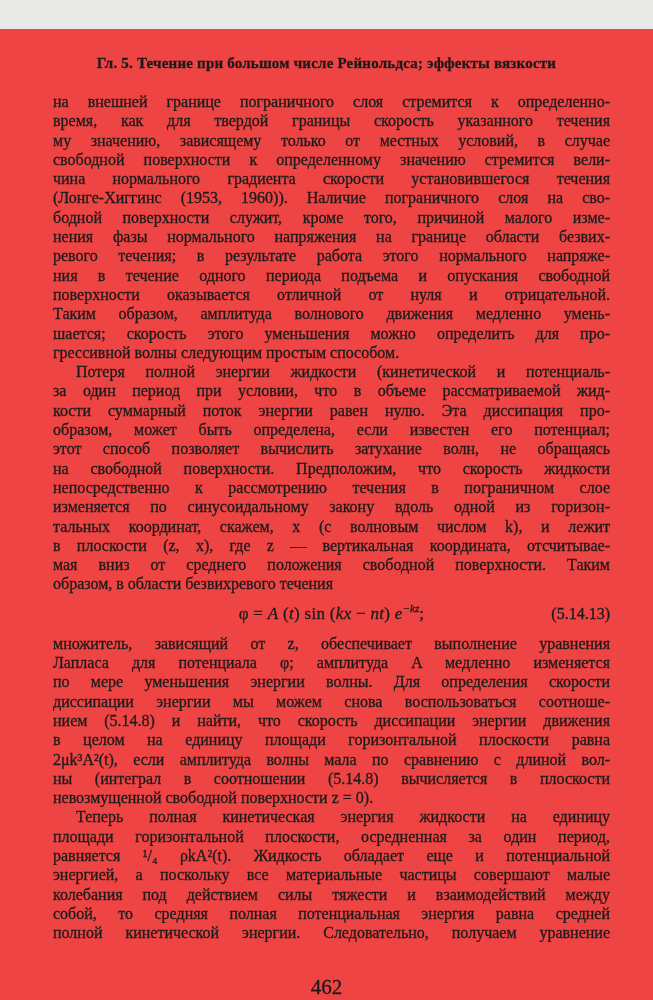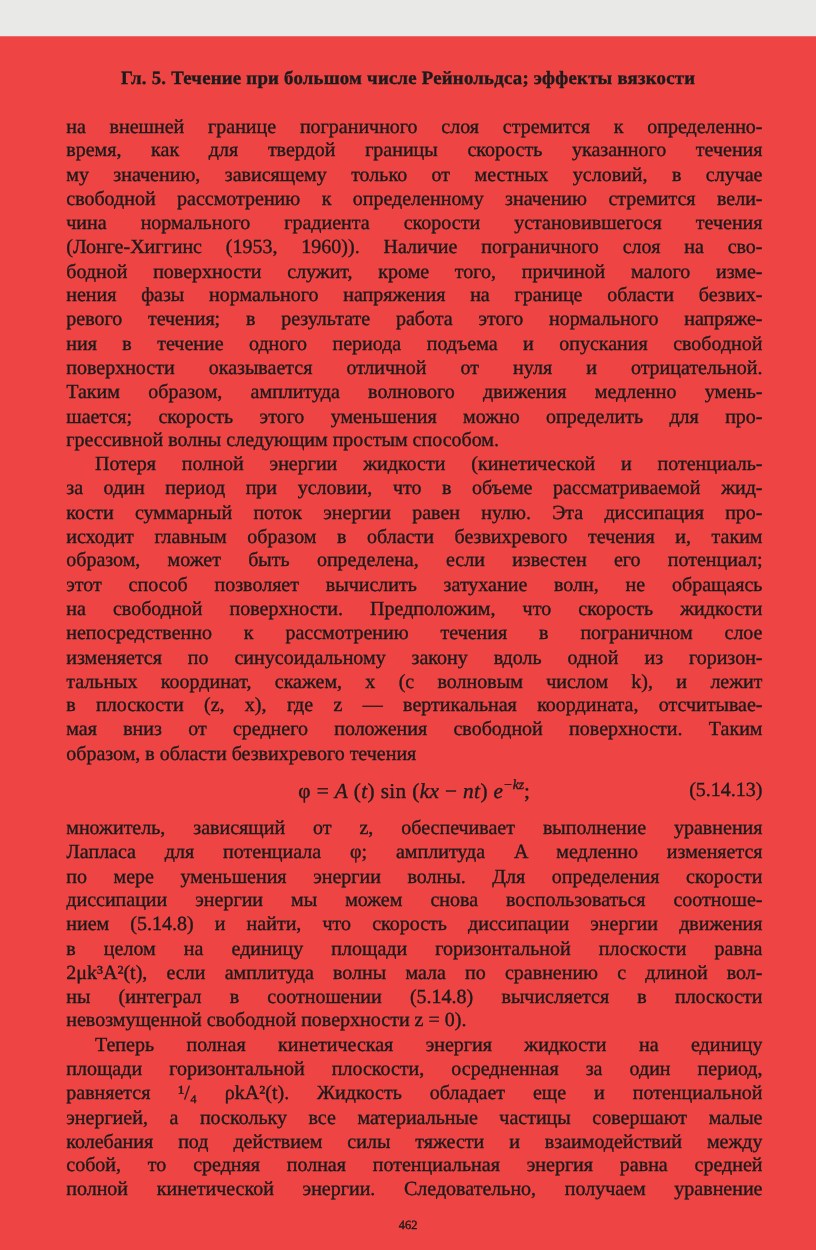--- a/index.html
+++ b/index.html
@@ -70,51 +70,50 @@
     right: 0;
     top: 0;
     font-size: 16px;
   }
   .page-number {
     position: absolute;
     top: 946px;
     left: 0;
     right: 0;
     text-align: center;
-    font-size: 10px;
+    font-size: 21px;
   }
 </style>
 </head>
 <body>
 
 <div class="page">
   <div class="running-head">Гл. 5. Течение при большом числе Рейнольдса; эффекты вязкости</div>
 
   <div class="page-body">
       <div class="paragraph">
         <div class="line">на внешней границе пограничного слоя стремится к определенно-</div>
         <div class="line">время, как для твердой границы скорость указанного течения</div>
         <div class="line">му значению, зависящему только от местных условий, в случае</div>
-        <div class="line">свободной рассмотрению к определенному значению стремится вели-</div>
+        <div class="line">свободной поверхности к определенному значению стремится вели-</div>
         <div class="line">чина нормального градиента скорости установившегося течения</div>
         <div class="line">(Лонге-Хиггинс (1953, 1960)). Наличие пограничного слоя на сво-</div>
         <div class="line">бодной поверхности служит, кроме того, причиной малого изме-</div>
         <div class="line">нения фазы нормального напряжения на границе области безвих-</div>
         <div class="line">ревого течения; в результате работа этого нормального напряже-</div>
         <div class="line">ния в течение одного периода подъема и опускания свободной</div>
         <div class="line">поверхности оказывается отличной от нуля и отрицательной.</div>
         <div class="line">Таким образом, амплитуда волнового движения медленно умень-</div>
         <div class="line">шается; скорость этого уменьшения можно определить для про-</div>
         <div class="line last">грессивной волны следующим простым способом.</div>
       </div>
       <div class="paragraph">
         <div class="line indent">Потеря полной энергии жидкости (кинетической и потенциаль-</div>
         <div class="line">за один период при условии, что в объеме рассматриваемой жид-</div>
         <div class="line">кости суммарный поток энергии равен нулю. Эта диссипация про-</div>
-        <div class="line">исходит главным образом в области безвихревого течения и, таким</div>
         <div class="line">образом, может быть определена, если известен его потенциал;</div>
         <div class="line">этот способ позволяет вычислить затухание волн, не обращаясь</div>
         <div class="line">на свободной поверхности. Предположим, что скорость жидкости</div>
         <div class="line">непосредственно к рассмотрению течения в пограничном слое</div>
         <div class="line">изменяется по синусоидальному закону вдоль одной из горизон-</div>
         <div class="line">тальных координат, скажем, x (с волновым числом k), и лежит</div>
         <div class="line">в плоскости (z, x), где z — вертикальная координата, отсчитывае-</div>
         <div class="line">мая вниз от среднего положения свободной поверхности. Таким</div>
         <div class="line last">образом, в области безвихревого течения</div>
       </div>

